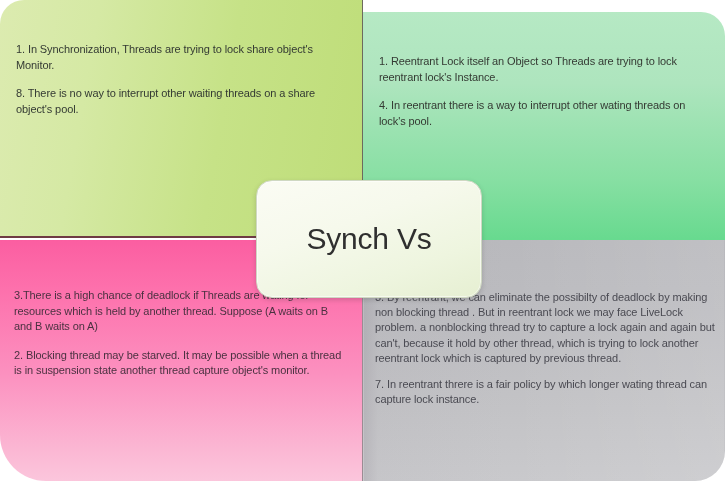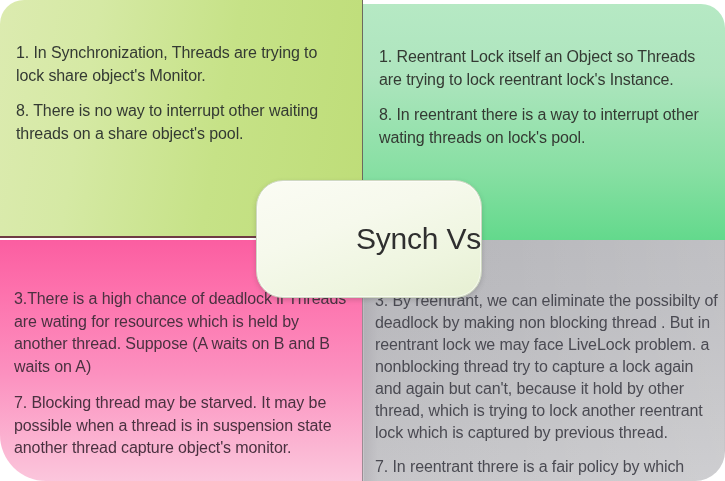--- a/index.html
+++ b/index.html
@@ -47,21 +47,21 @@
     background: linear-gradient(100deg, #dcebb0 0%, #d5e9a4 25%, #c6e287 60%, #bedd78 100%);
     border-top-left-radius: 24px;
     border-right: 1px solid #6d6a5e;
     border-bottom: 2px solid #6e3b44;
   }
   #quad-tl .quad-inner { padding-top: 42px; }
 
   
   #quad-tr {
     left: 363px;
-    top: 4px;
+    top: 12px;
     width: 362px;
     height: 238px;
     background: linear-gradient(180deg, #b6e9c4 0%, #aee5be 30%, #86dfa2 72%, #63d98c 100%);
     border-top-right-radius: 24px;
     border-bottom: 2px solid #3c7a55;
   }
   #quad-tr .quad-inner { padding-top: 42px; }
 
   
   #quad-bl {
@@ -91,44 +91,44 @@
     content: "";
     position: absolute;
     left: 1px; top: 0; right: 1px; bottom: 0;
     background: linear-gradient(90deg, rgba(150,145,155,0.30) 0px, rgba(150,145,155,0.06) 14px, rgba(255,255,255,0) 40%, rgba(255,255,255,0.10) 100%);
     pointer-events: none;
   }
 
   
   .para {
     margin: 0 0 13px 0;
-    font-size: 16px;
+    font-size: 11px;
     line-height: 1.42;
     color: #3a3a3a;
     letter-spacing: -0.1px;
   }
   #quad-tl .para, #quad-tr .para { color: #343a33; }
   #quad-bl .para { color: #4a3140; }
   #quad-br .para { color: #4a4a52; margin-bottom: 11px; line-height: 1.38; }
 
   
   #center-badge {
     position: absolute;
     left: 256px;
     top: 180px;
     width: 224px;
     height: 116px;
-    border-radius: 27px;
+    border-radius: 16px;
     background: linear-gradient(160deg, #fbfcf4 0%, #f6f9ec 38%, #eef5df 72%, #e6efd2 100%);
     border: 1px solid #cfd8c2;
     box-shadow: 0 2px 5px rgba(60,60,60,0.22), 0 0 0 1px rgba(255,255,255,0.55) inset;
     display: flex;
     flex-direction: row;
     align-items: center;
-    justify-content: flex-end;
+    justify-content: center;
     z-index: 5;
   }
   #center-badge .line {
     font-size: 30px;
     line-height: 1.18;
     color: #2f2f2f;
     letter-spacing: -0.2px;
     white-space: nowrap;
   }
 </style>
@@ -140,28 +140,28 @@
   <div class="quad" id="quad-tl">
     <div class="quad-inner">
       <p class="para">1. In Synchronization, Threads are trying to lock share object's Monitor.</p>
       <p class="para">8. There is no way to interrupt other waiting threads on  a share object's pool.</p>
     </div>
   </div>
 
   <div class="quad" id="quad-tr">
     <div class="quad-inner">
       <p class="para">1. Reentrant Lock itself an Object so Threads are trying to lock reentrant lock's Instance.</p>
-      <p class="para">8. In reentrant  there is a way to interrupt other wating threads on lock's pool.</p>
+      <p class="para">4. In reentrant  there is a way to interrupt other wating threads on lock's pool.</p>
     </div>
   </div>
 
   <div class="quad" id="quad-bl">
     <div class="quad-inner">
       <p class="para">3.There is a high chance of deadlock if Threads are wating for resources which is held by another thread. Suppose (A waits on B and B waits on A)</p>
-      <p class="para">7. Blocking thread may be starved. It may be possible when a thread is in suspension state another thread capture object's monitor.</p>
+      <p class="para">2. Blocking thread may be starved. It may be possible when a thread is in suspension state another thread capture object's monitor.</p>
     </div>
   </div>
 
   <div class="quad" id="quad-br">
     <div class="quad-inner">
       <p class="para">3. By reentrant, we can eliminate the possibilty of deadlock by making non blocking thread . But  in reentrant lock we may face LiveLock problem. a nonblocking thread try to capture a lock again and again  but can't, because it hold by other thread, which is trying to lock another reentrant lock which is captured by previous thread.</p>
       <p class="para">7. In reentrant threre is a fair policy by which longer wating thread can capture lock instance.</p>
     </div>
   </div>
 

